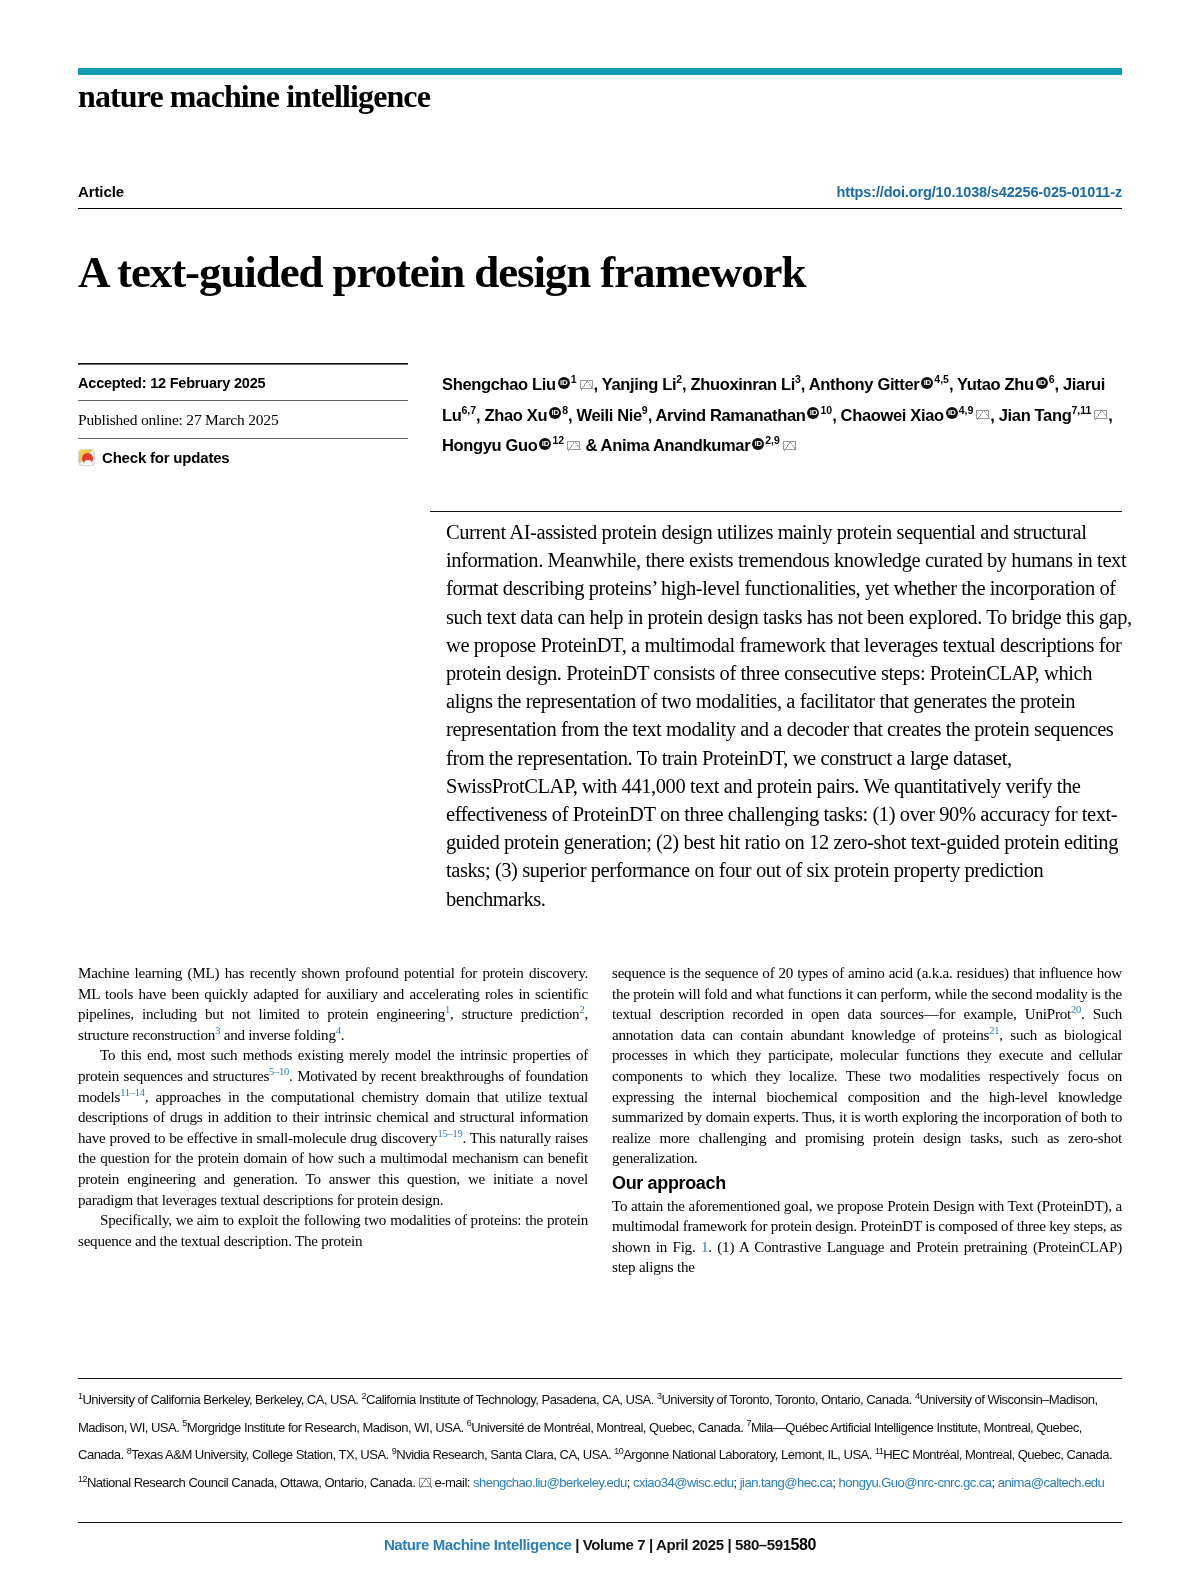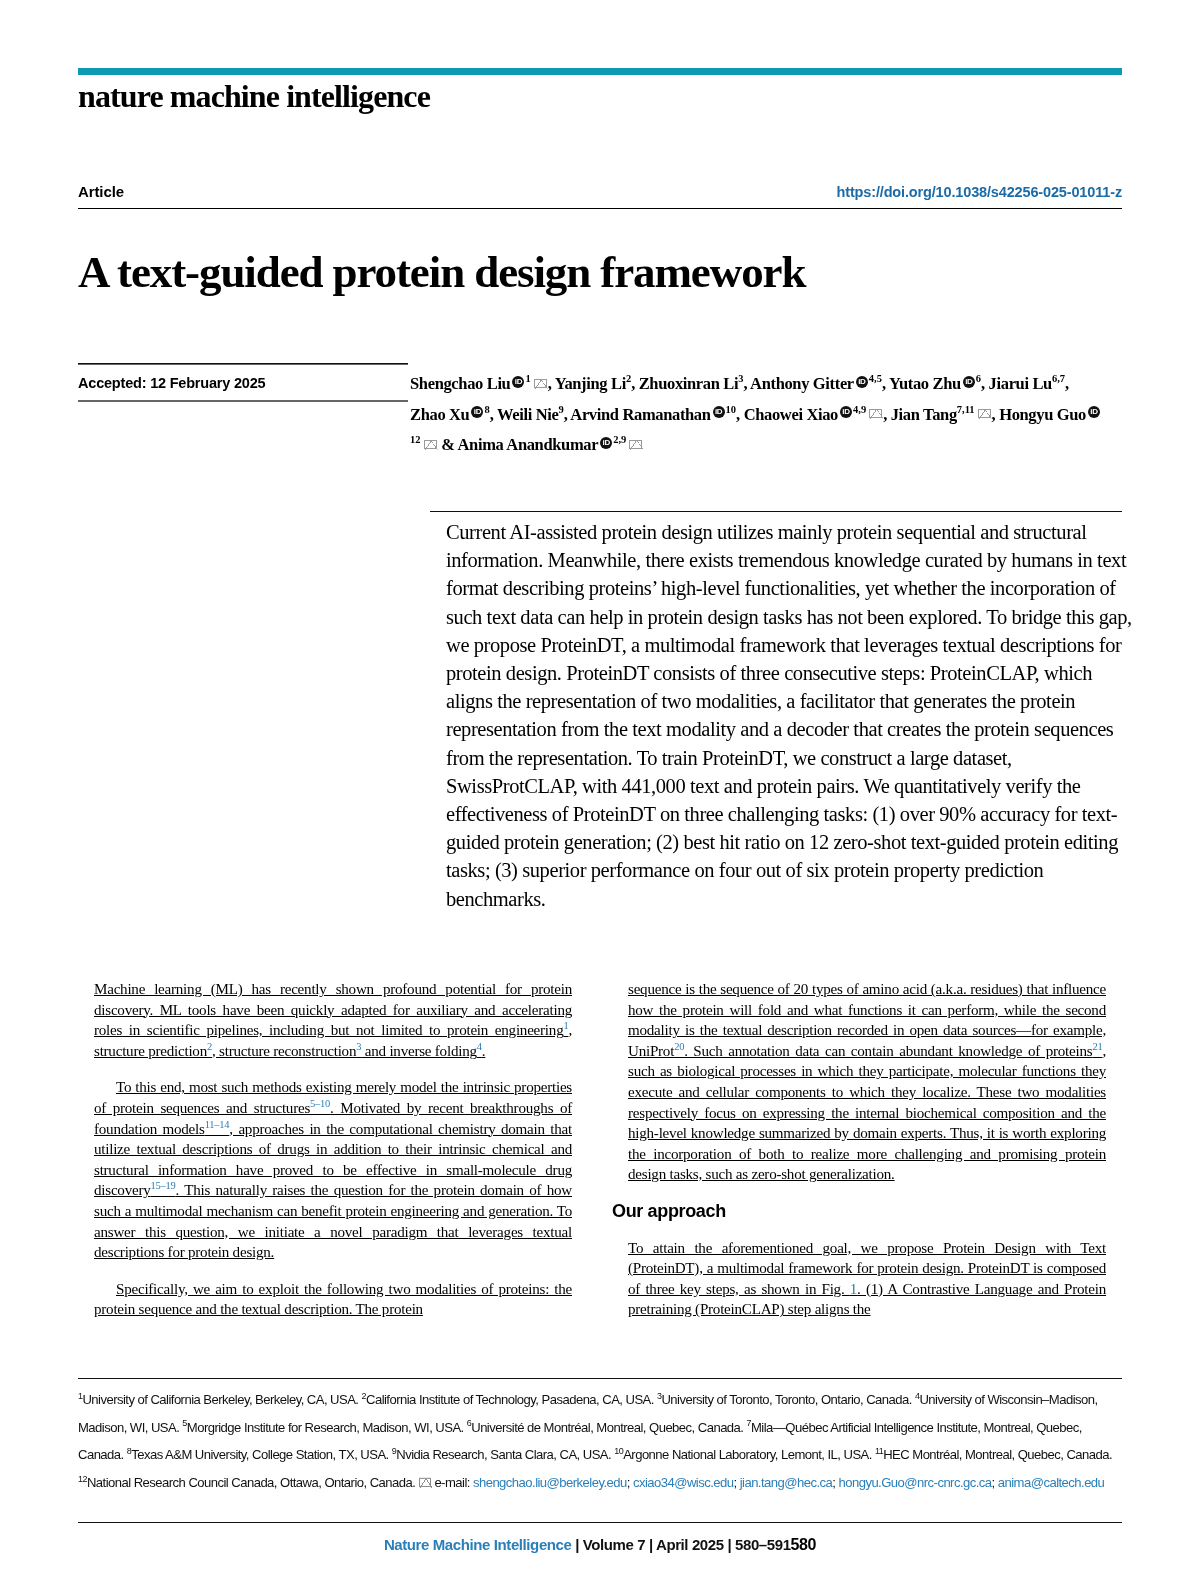--- a/index.html
+++ b/index.html
@@ -129,23 +129,23 @@
     position: absolute;
     left: 4.5px; bottom: 0px;
     width: 8px; height: 5px;
     border-radius: 4px 4px 0 0;
     background: #ffffff;
   }
 
   
   .authors {
     position: absolute;
-    left: 332px; top: 366px;
+    left: 364px; top: 366px;
     width: 692px;
-    font-family: Liberation Serif, serif;
+    font-family: Liberation Sans, sans-serif;
     font-weight: 700;
     font-size: 16.5px;
     line-height: 26px;
     letter-spacing: -0.35px;
   }
   .authors sup {
     font-size: 10.5px;
     font-weight: 700;
     vertical-align: super;
     letter-spacing: 0;
@@ -217,21 +217,21 @@
     width: 510px;
     font-family: "Liberation Serif", serif;
     font-size: 15.1px;
     line-height: 20.6px;
     text-align: justify;
     letter-spacing: -0.24px;
     hyphens: none;
   }
   .body-col.left  { left: 0px; }
   .body-col.right { left: 534px; }
-  .body-col p { margin: 16px; text-decoration: underline; }
+  .body-col p { margin: 0; }
   .body-col p.indent { text-indent: 22px; }
   .ref {
     color: #2a7fb8;
     font-size: 10.5px;
     vertical-align: super;
     line-height: 0;
   }
   .figref { color: #2a7fb8; }
   h2.section {
     font-family: "Liberation Sans", sans-serif;
@@ -321,21 +321,26 @@
   <a class="doi-link" href="#">https://doi.org/10.1038/s42256-025-01011-z</a>
   <div class="rule-under-article"></div>
 
   <h1 class="title">A text-guided protein design framework</h1>
 
   <div class="meta-col">
     <div class="meta-rule"></div>
     <div class="meta-rule thin"></div>
     <div class="meta-item">Accepted: 12 February 2025</div>
     <div class="meta-rule thin"></div>
+    <div class="meta-item serif">Published online: 27 March 2025</div>
     <div class="meta-rule thin"></div>
+    <div class="check-updates">
+      <span class="cu-badge"></span>
+      <span>Check for updates</span>
+    </div>
   </div>
 
   <div class="authors">
     <span>Shengchao Liu</span><span class="orcid"></span><sup>1</sup><span class="envelope"></span><span>, Yanjing Li</span><sup>2</sup><span>, Zhuoxinran Li</span><sup>3</sup><span>, Anthony Gitter</span><span class="orcid"></span><sup>4,5</sup>,
     <span>Yutao Zhu</span><span class="orcid"></span><sup>6</sup><span>, Jiarui Lu</span><sup>6,7</sup><span>, Zhao Xu</span><span class="orcid"></span><sup>8</sup><span>, Weili Nie</span><sup>9</sup><span>, Arvind Ramanathan</span><span class="orcid"></span><sup>10</sup>,
     <span>Chaowei Xiao</span><span class="orcid"></span><sup>4,9</sup><span class="envelope"></span><span>, Jian Tang</span><sup>7,11</sup><span class="envelope"></span><span>, Hongyu Guo</span><span class="orcid"></span><sup>12</sup><span class="envelope"></span><span> &amp;</span>
     <span>Anima Anandkumar</span><span class="orcid"></span><sup>2,9</sup><span class="envelope"></span>
   </div>
 
   <div class="abstract-rule"></div>

